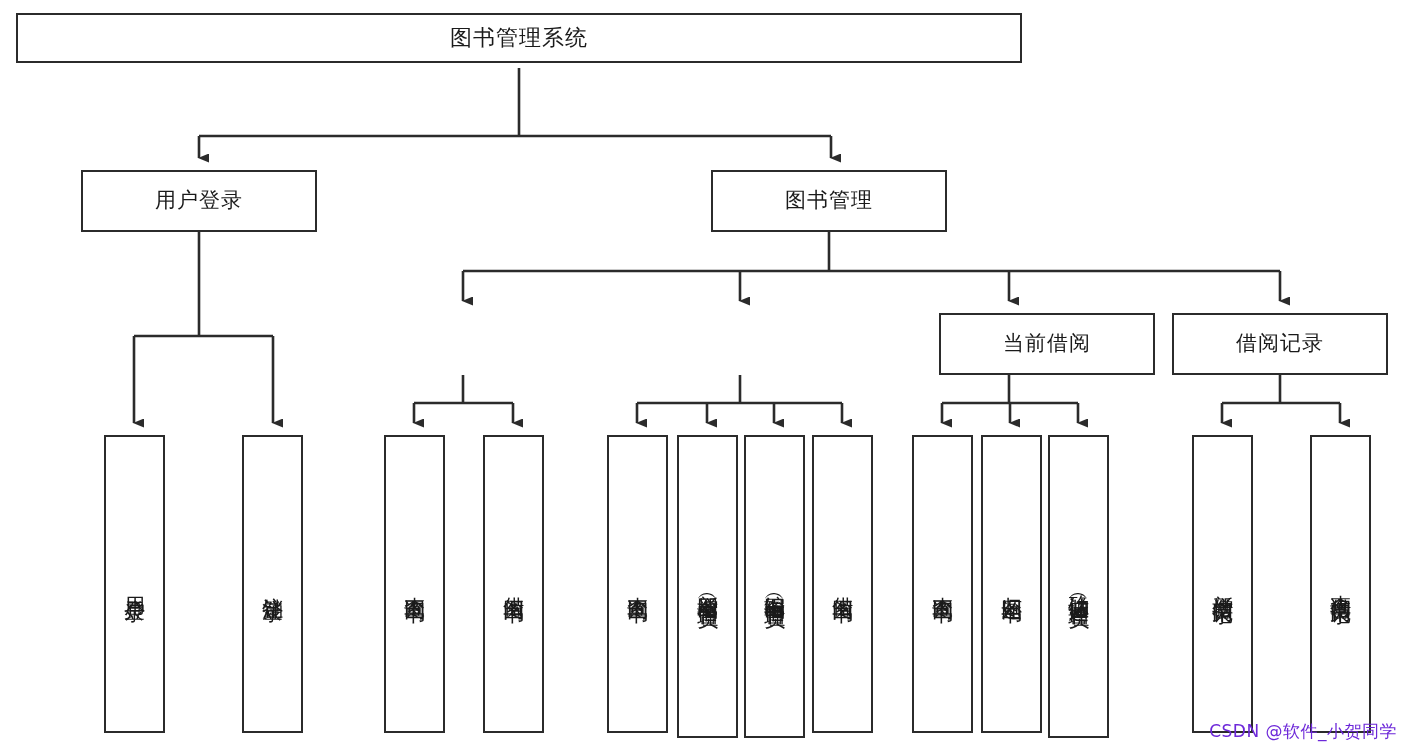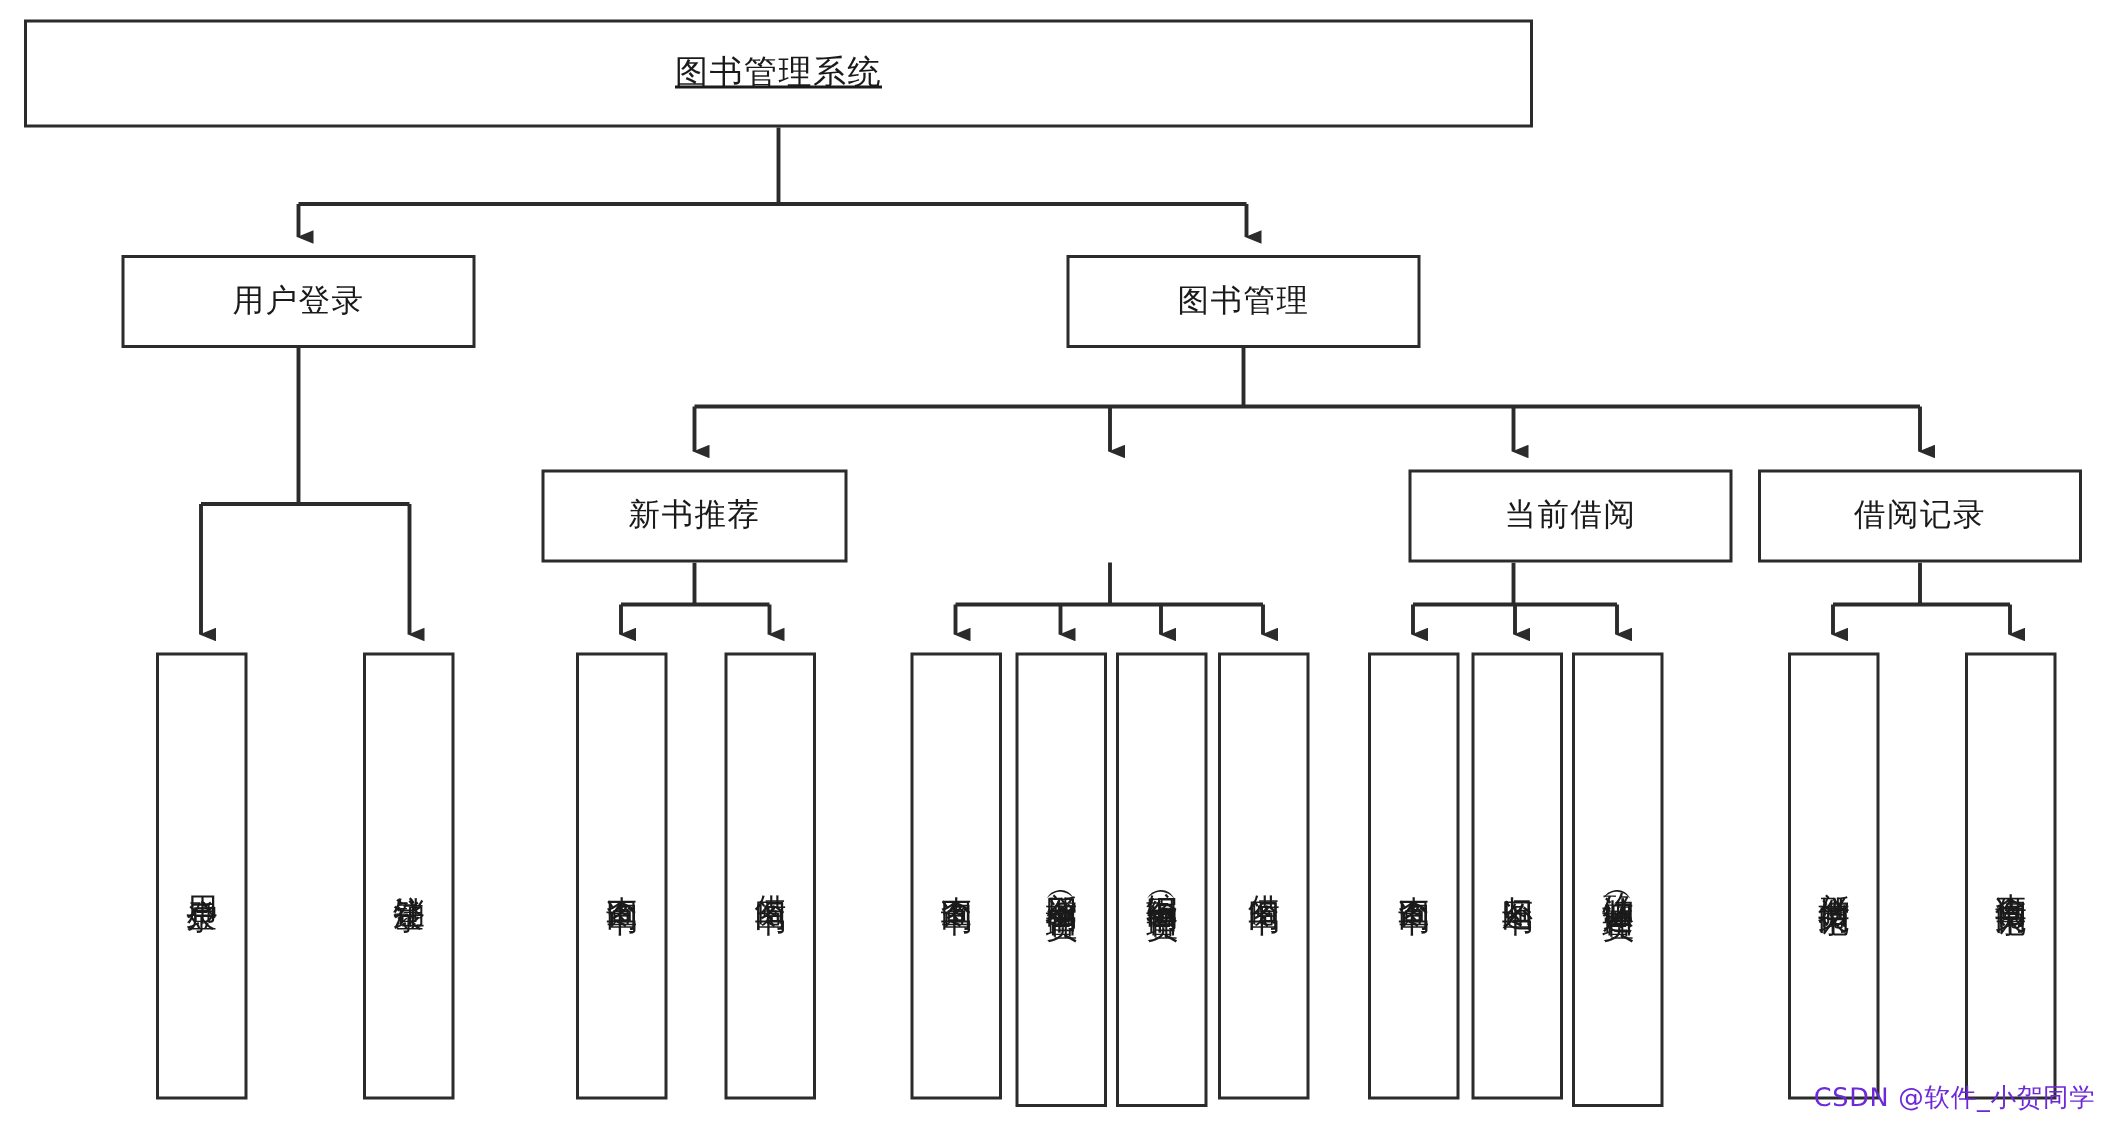--- a/index.html
+++ b/index.html
@@ -127,35 +127,32 @@
       <path d="M1010,403 L1010,423" marker-end="url(#arrowhead)"></path>
       <path d="M1078,403 L1078,423" marker-end="url(#arrowhead)"></path>
 
       <path d="M1280,375 L1280,403"></path>
       <path d="M1222,403 L1340,403"></path>
       <path d="M1222,403 L1222,423" marker-end="url(#arrowhead)"></path>
       <path d="M1340,403 L1340,423" marker-end="url(#arrowhead)"></path>
     </g>
   </svg>
 
-  <div class="node horizontal" id="root-node" style="left:16px; top:13px; width:1006px; height:72px;text-decoration:underline;">
+  <div class="node horizontal" id="root-node" style="left:16px; top:13px; width:1006px; height:50px;">
     <span class="label">图书管理系统</span>
   </div>
 
   <div class="node horizontal" style="left:81px; top:170px; width:236px; height:62px;">
     <span class="label">用户登录</span>
   </div>
 
   <div class="node horizontal" style="left:711px; top:170px; width:236px; height:62px;align-items:center;">
     <span class="label">图书管理</span>
   </div>
 
-  <div class="node horizontal" style="left:361px; top:313px; width:204px; height:62px;">
-    <span class="label">新书推荐</span>
-  </div>
 
 
   <div class="node horizontal" style="left:901px; top:313px; width:216px; height:62px;margin-left:38px;">
     <span class="label">当前借阅</span>
   </div>
 
   <div class="node horizontal" style="left:1172px; top:313px; width:216px; height:62px;">
     <span class="label">借阅记录</span>
   </div>
 

